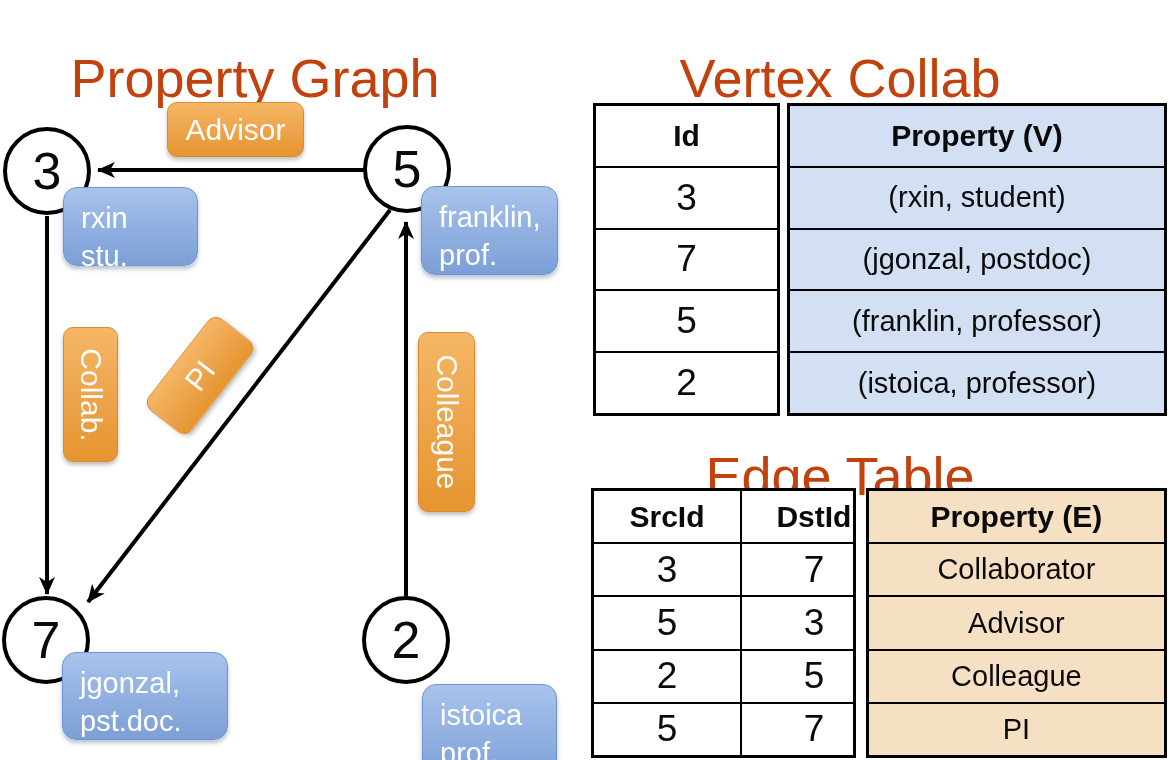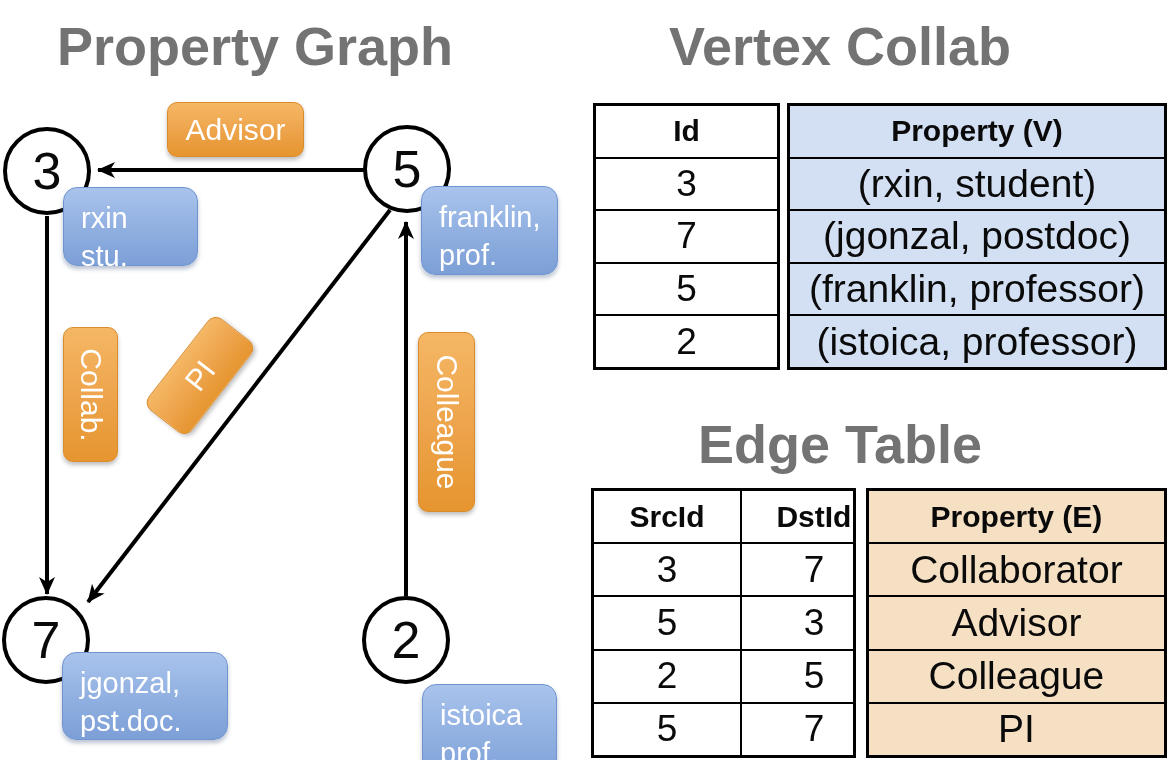--- a/index.html
+++ b/index.html
@@ -1,21 +1,21 @@
 <!DOCTYPE html>
 <html><head>
 <meta charset="utf-8">
 <style>
   html,body{margin:0;padding:0;background:#fff;}
   .stage{position:relative;width:1170px;height:760px;background:#fff;overflow:hidden;
          font-family:"Liberation Sans",sans-serif;color:#000;}
 
   
-  .big-title{position:absolute;font-size:54px;line-height:1.05;font-weight:700;
-             letter-spacing:0px;text-align:center;color:#737373;white-space:nowrap;}
+  .big-title{position:absolute;font-size:54px;line-height:1.05;font-weight:400;
+             letter-spacing:0px;text-align:center;color:#c2410c;white-space:nowrap;margin-top:32px;}
   #title-graph{left:0;top:18px;width:510px;}
   #title-vertex{left:585px;top:18px;width:510px;}
   #title-edge{left:585px;top:416px;width:510px;}
 
   
   svg.edges{position:absolute;left:0;top:0;}
 
   
   .node-circle{position:absolute;width:88px;height:88px;box-sizing:border-box;
                border:4px solid #000;border-radius:50%;background:#fff;
@@ -46,28 +46,28 @@
   #pill-collab{left:63px;top:327px;width:55px;height:135px;}
   #pill-colleague{left:418px;top:332px;width:57px;height:180px;}
   #pill-pi{left:142px;top:348px;width:116px;height:55px;transform:rotate(-52deg);}
   .rot90{transform:rotate(90deg);white-space:nowrap;}
 
   
   .dbl-table{position:absolute;display:flex;}
   .subtable{display:flex;flex-direction:column;box-sizing:border-box;
             border:3px solid #000;background:#fff;}
   .subtable .cell{flex:1;display:flex;align-items:center;justify-content:center;
-                  border-top:2px solid #000;font-size:39px;color:#0a0a0a;}
+                  border-top:2px solid #000;font-size:29px;color:#0a0a0a;}
   .subtable .cell:first-child{border-top:none;}
   .subtable .cell.hdr{font-weight:700;font-size:30px;}
   .subtable .cell.num{font-size:37px;}
   .bluebg{background:#d3dff2;}
   .tanbg{background:#f6e0c4;}
 
-  #vertex-table{left:593px;top:103px;width:574px;height:267px;}
+  #vertex-table{left:593px;top:103px;width:574px;height:313px;}
   #vertex-table .sub-id{width:187px;}
   #vertex-table .sub-prop{width:380px;margin-left:7px;}
 
   #edge-table{left:591px;top:488px;width:576px;height:270px;}
   #edge-table .sub-ids{width:291px;padding:0;}
   .erow{flex:1;display:flex;border-top:2px solid #000;gap:33px;}
   .erow:first-child{border-top:none;}
   .erow .c{display:flex;align-items:center;justify-content:center;color:#0a0a0a;}
   .erow .c.src{width:146px;border-right:2px solid #000;}
   .erow .c.dst{flex:1;}

